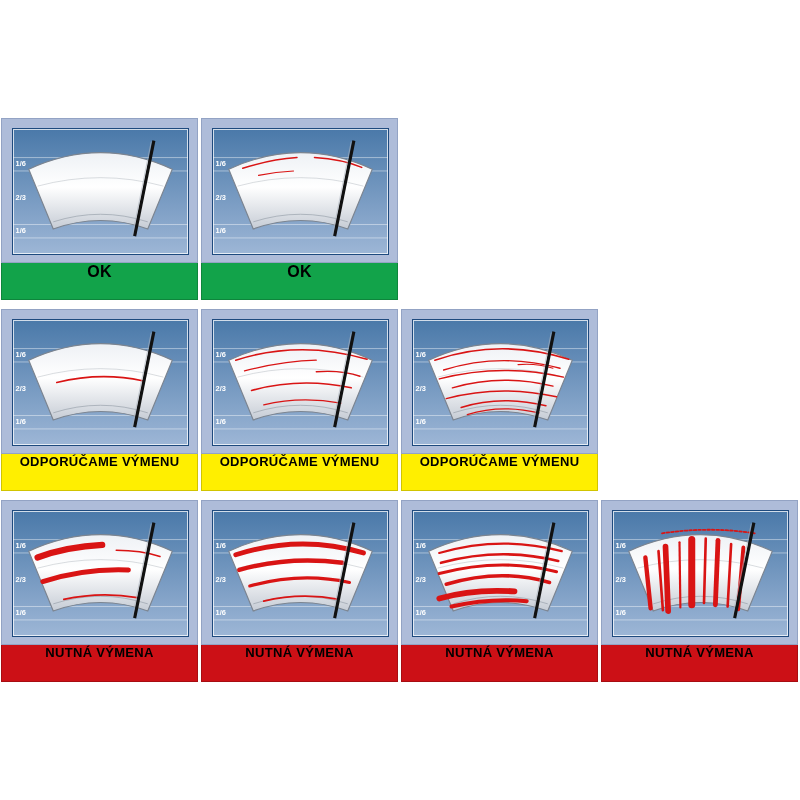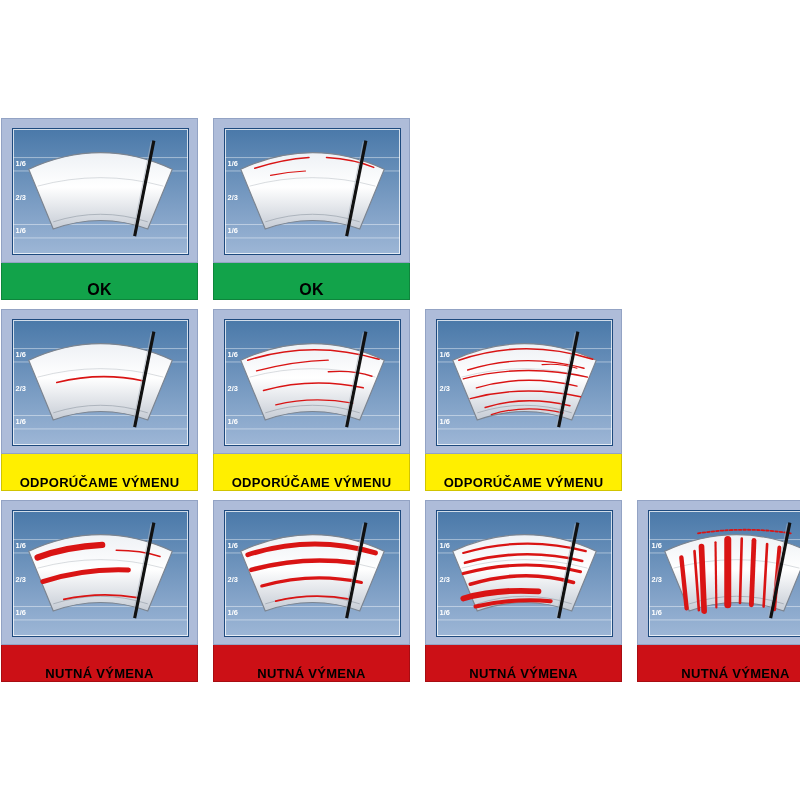--- a/index.html
+++ b/index.html
@@ -1,38 +1,38 @@
 <!DOCTYPE html>
 <html style="--cell-bg: #aebcd9; --panel-top: #4a79a9; --panel-bottom: #9db6d6;"><head>
 <meta charset="utf-8">
 <style>
   html,body{margin:0;padding:0;}
   body{
     width:800px;height:800px;background:#ffffff;overflow:hidden;
     font-family:"Liberation Sans",sans-serif;
   }
   .chart{padding-top:118px;padding-left:1px;}
-  .row{display:flex;gap:15px;margin-bottom:9px;}
+  .row{display:flex;gap:3px;margin-bottom:9px;}
   .cell{width:197px;flex:0 0 197px;}
   .art{
     height:145px;box-sizing:border-box;
     background:var(--cell-bg,#aebcd9);
     border:1px solid #93a3c4;
     padding:9px 10px;
   }
   .panel{
     position:relative;width:100%;height:100%;
     background:linear-gradient(var(--panel-top,#4a79a9),var(--panel-bottom,#9db6d6));
     border:1px solid #1e4a7e;
     box-shadow:inset 0 0 0 1px rgba(255,255,255,.75);
     overflow:hidden;
   }
   .fan-svg{position:absolute;inset:0;width:100%;height:100%;}
   .bar{
-    height:37px;display:flex;align-items:flex-end;justify-content:center;
+    height:37px;display:flex;align-items:flex-start;justify-content:center;
     font-weight:bold;color:#000;letter-spacing:.3px;
     box-sizing:border-box;border:1px solid rgba(0,0,0,.18);border-top:none;
   }
 </style>
 </head>
 <body style="background: rgb(255, 255, 255);">
 
 <svg width="0" height="0" style="position:absolute" aria-hidden="true">
   <defs>
     <linearGradient id="silverGrad" x1="0" y1="0" x2="0" y2="1">

